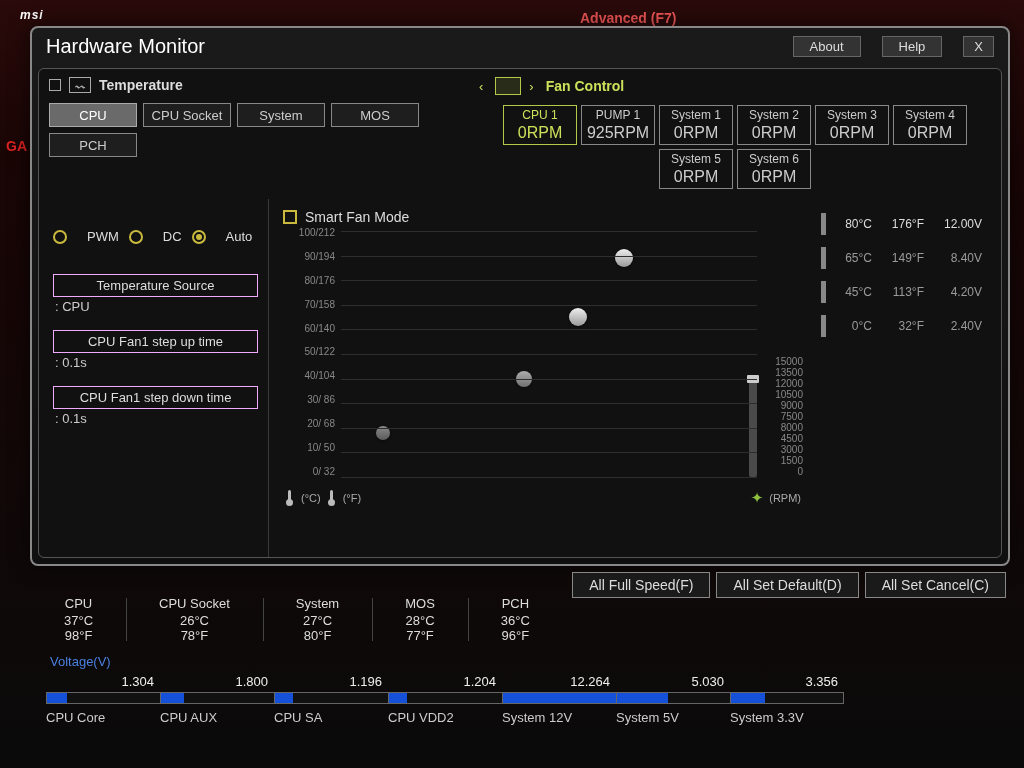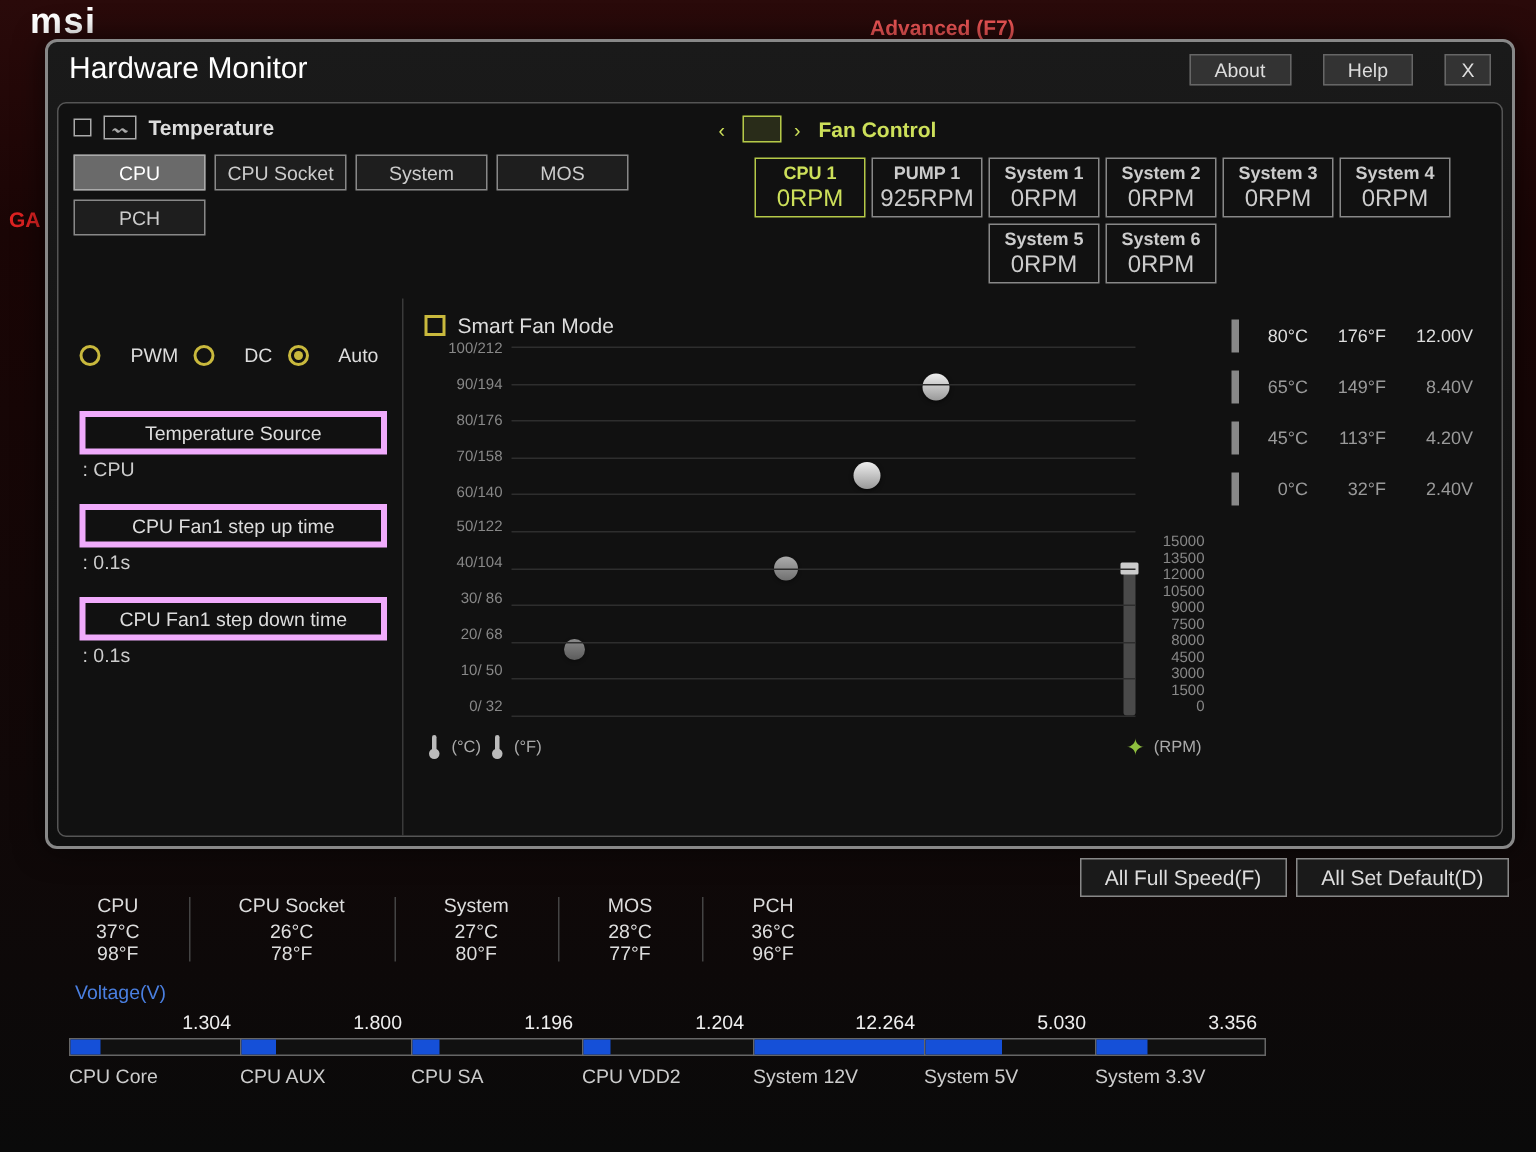--- a/index.html
+++ b/index.html
@@ -1,20 +1,20 @@
 <!DOCTYPE html>
 <html><head>
 <meta charset="utf-8">
 <style>
 *{margin:0;padding:0;box-sizing:border-box;font-family:"Segoe UI",Arial,sans-serif;-webkit-font-smoothing:antialiased}
 html,body{width:1024px;height:768px;overflow:hidden;background:#000}
 .backdrop{position:absolute;inset:0;background:linear-gradient(180deg,#2a0a0a 0%,#1a0505 20%,#0a0a0a 100%)}
 .backdrop .bg-top{position:absolute;top:0;left:0;right:0;height:30px;display:flex;align-items:center;padding:0 20px;color:#d33;font-size:14px}
 .backdrop .bg-top .adv{position:absolute;left:580px;top:10px;color:#e55;font-weight:600}
-.backdrop .bg-top .msi{color:#fff;font-weight:800;letter-spacing:1px;font-size:24px}
+.backdrop .bg-top .msi{color:#fff;font-weight:800;font-style:italic;letter-spacing:1px;font-size:12px}
 .window{position:absolute;top:26px;left:30px;right:14px;height:540px;border:2px solid #888;border-radius:8px;background:linear-gradient(180deg,#1a1a1a 0%,#0f0f0f 100%);box-shadow:0 0 20px rgba(0,0,0,.6);overflow:hidden}
 .titlebar{height:36px;display:flex;align-items:center;padding:12px 14px;color:#fff}
 .titlebar h1{font-size:20px;font-weight:400;flex:1}
 .tbtn{background:#333;color:#ddd;border:1px solid #666;padding:2px 16px;margin-left:21px;font-size:13px;cursor:pointer}
 .tbtn.x{padding:2px 10px}
 .innerframe{position:absolute;top:40px;left:6px;right:6px;bottom:6px;border:1px solid #555;border-radius:6px;background:#111}
 .topsection{display:flex;height:120px}
 .panel-l{width:430px;padding:8px 10px}
 .panel-r{flex:1;padding:8px 10px}
 .sec-hdr{display:flex;align-items:center;gap:8px;margin-bottom:10px;color:#ddd}
@@ -22,31 +22,31 @@
 .sec-hdr .wave{width:22px;height:16px;border:1px solid #aaa;display:inline-flex;align-items:center;justify-content:center;font-size:10px;color:#aaa}
 .sec-hdr.fan{justify-content:flex-start;color:#cde05a}
 .sec-hdr.fan .arrow{color:#cde05a;font-size:13px;margin-right:4px}
 .sec-hdr.fan .fanwave{width:26px;height:18px;border:1px solid #b5c948;background:rgba(181,201,72,.15)}
 .sec-hdr .title{font-size:14px;font-weight:600}
 .chips{display:flex;flex-wrap:wrap;gap:6px}
 .chip{border:1px solid #888;color:#ccc;background:#1e1e1e;min-width:88px;height:24px;display:flex;align-items:center;justify-content:center;font-size:13px;cursor:pointer}
 .chip.active{background:#6a6a6a;color:#fff;border-color:#aaa}
 .fgrid{display:flex;flex-wrap:wrap;gap:4px;justify-content:center}
 .fchip{border:1px solid #888;width:74px;height:40px;display:flex;flex-direction:column;align-items:center;justify-content:center;font-size:12px;color:#ccc;cursor:pointer;line-height:1.2}
-.fchip .nm{font-weight:700}
+.fchip .nm{font-weight:400}
 .fchip .rpm{font-size:16px}
 .fchip.active{border-color:#b5c948;color:#cde05a}
 .bottomsection{position:absolute;top:130px;left:0;right:0;bottom:0;display:flex}
 .left-col{width:230px;border-right:1px solid #3a3a3a;padding:18px 10px 10px 14px;color:#ddd;font-size:13px}
 .radios{display:flex;align-items:center;gap:10px;margin:12px 0 30px}
 .radio{display:flex;align-items:center;gap:20px;cursor:pointer}
 .rcircle{width:14px;height:14px;border:2px solid #c9b93d;border-radius:50%;display:inline-block;position:relative}
 .rcircle.sel::after{content:"";position:absolute;inset:2px;background:#c9b93d;border-radius:50%}
 .field{margin-bottom:6px}
-.field .box{border:4px solid #f0abfc;padding:3px 8px;font-size:13px;color:#ddd;text-align:center}
+.field .box{border:1px solid #f0abfc;padding:3px 8px;font-size:13px;color:#ddd;text-align:center}
 .field .val{padding:2px 0 10px 2px;font-size:13px;color:#ccc}
 .mid-col{flex:1;padding:10px 8px 4px 14px;position:relative}
 .sfm{display:flex;align-items:center;gap:8px;color:#ddd;font-size:14px;margin-bottom:2px}
 .sfm .cb{width:14px;height:14px;border:2px solid #c9b93d;display:inline-block}
 .chart{position:relative;height:280px}
 .ylabels{position:absolute;left:0;top:0;bottom:30px;width:52px;display:flex;flex-direction:column;justify-content:space-between;text-align:right;color:#888;font-size:10px}
 .rlabels{position:absolute;right:0;top:0;bottom:30px;width:40px;display:flex;flex-direction:column;justify-content:flex-end;text-align:right;color:#888;font-size:10px}
 .plot{position:absolute;left:58px;right:46px;top:4px;bottom:30px}
 .grow{position:absolute;left:0;right:0;height:1px;background:#2e2e2e}
 .dot{position:absolute;width:18px;height:18px;border-radius:50%;background:linear-gradient(180deg,#eee,#999);box-shadow:0 1px 3px rgba(0,0,0,.6);cursor:grab;transform:translate(-50%,-50%)}
@@ -291,20 +291,21 @@
             <span class="v">2.40V</span>
           </div>
         </div>
     </div>
   </div>
 </div>
 
 <div class="actions">
   <button class="abtn">All Full Speed(F)</button>
   <button class="abtn">All Set Default(D)</button>
+  <button class="abtn">All Set Cancel(C)</button>
 </div>
 
 <div class="temps" id="temps">
     <div class="col">
       <div class="nm">CPU</div>
       <div>37°C</div>
       <div>98°F</div>
     </div>
     <div class="col">
       <span class="sep"></span>

